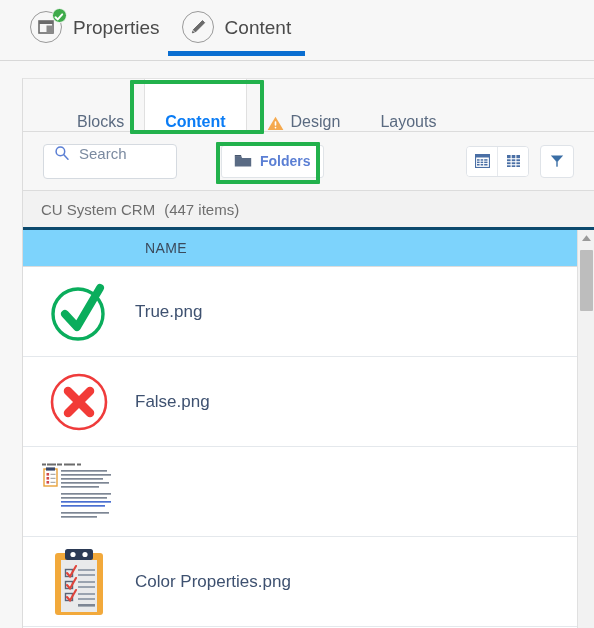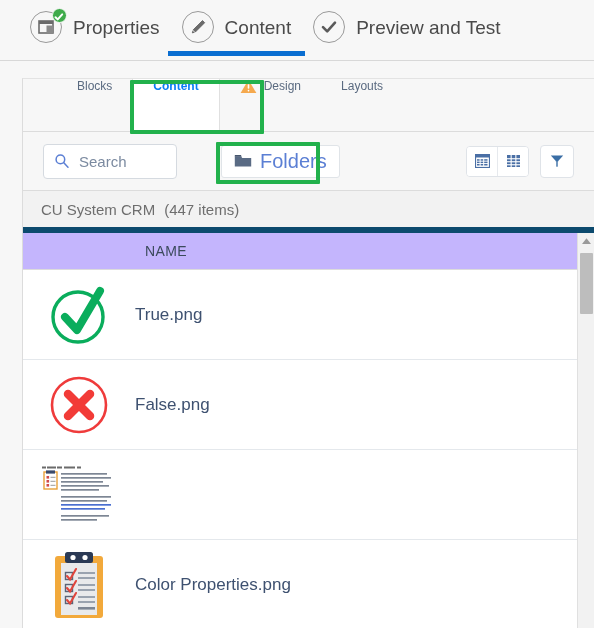--- a/index.html
+++ b/index.html
@@ -83,23 +83,23 @@
   
   .tabstrip {
     position: relative;
     height: 52px;
     background: #f7f7f7;
     border-bottom: 1px solid #dcdcdc;
     display: flex; align-items: stretch;
     padding-left: 34px;
   }
   .tab {
-    display: flex; align-items: flex-start; gap: 7px;
+    display: flex; align-items: flex-end; gap: 7px;
     padding: 0 20px;
-    font-size: 12px;
+    font-size: 16px;
     color: #5a6a80;
     cursor: pointer;
     box-sizing: border-box;
     white-space: nowrap;
   }
   .tab.selected {
     background: #ffffff;
     color: #0a7cf5;
     font-weight: bold;
     border-left: 1px solid #e0e0e0;
@@ -118,21 +118,21 @@
     background: #f7f7f7;
     border-bottom: 1px solid #dcdcdc;
     display: flex; align-items: center;
     padding-left: 20px;
   }
   .search-box {
     width: 134px; height: 35px;
     background: #ffffff;
     border: 1px solid #d5dae0;
     border-radius: 4px;
-    display: flex; align-items: center;
+    display: flex; align-items: flex-start;
     gap: 9px;
     padding: 0 10px;
     box-sizing: border-box;
   }
   .search-placeholder {
     font-size: 15px; color: #7b8aa0;
   }
   .folders-wrap {
     position: relative;
     margin-left: 44px;
@@ -140,21 +140,21 @@
   .folders-btn {
     height: 33px;
     background: #ffffff;
     border: 1px solid #e0e4e8;
     border-radius: 3px;
     display: flex; align-items: center; gap: 8px;
     padding: 0 12px;
     box-sizing: border-box;
     cursor: pointer;
   }
-  .folders-label { font-size: 20px; color: #5b7fd4; }
+  .folders-label { font-size: 14px; color: #5b7fd4; font-weight: bold; }
   .toolbar-right {
     margin-left: auto;
     display: flex; align-items: center; gap: 11px;
     padding-right: 20px;
   }
   .seg {
     display: flex;
     border-radius: 4px;
     overflow: hidden;
     border: 1px solid #dfe3e8;
@@ -173,38 +173,38 @@
     border: 1px solid #dfe3e8;
     border-radius: 4px;
     display: flex; align-items: center; justify-content: center;
     cursor: pointer;
   }
 
   
   .crumbbar {
     height: 36px;
     background: #f2f2f2;
-    border-bottom: 6px solid #0c4a6e;
+    border-bottom: 3px solid #0c4a6e;
     display: flex; align-items: center;
     padding-left: 18px;
     gap: 9px;
   }
   .crumb-title { font-size: 15px; color: #6e6e6e; }
   .crumb-count { font-size: 15px; color: #6e6e6e; }
 
   
   .table-wrap {
     position: relative;
     background: #ffffff;
     height: 403px;
     overflow: hidden;
   }
   .thead {
     height: 36px;
-    background: #c4b5fd;
+    background: #7dd3fc;
     border-bottom: 1px solid #dcdcdc;
     display: flex; align-items: center;
     padding-left: 122px;
   }
   .th {
     font-size: 14px;
     color: #3b4a5c;
     letter-spacing: 0.4px;
   }
   .row {
@@ -288,29 +288,20 @@
           <div class="ring"></div>
           <svg width="32" height="32" viewBox="0 0 32 32" style="position:absolute;left:0;top:0;">
             <path d="M20.5 9.5 l2.2 2.2 -9.3 9.3 -3.1 0.9 0.9 -3.1 z" fill="#6b6b6b" stroke="#5e5e5e" stroke-width="0.8" stroke-linejoin="round"></path>
             <path d="M10.3 18.8 l3.1 3.1" stroke="#ffffff" stroke-width="0.9"></path>
           </svg>
         </div>
         <span class="wstep-label">Content</span>
         <div class="wstep-underline"></div>
       </div>
 
-      <div class="wstep">
-        <div class="wstep-icon">
-          <div class="ring"></div>
-          <svg width="32" height="32" viewBox="0 0 32 32" style="position:absolute;left:0;top:0;">
-            <polyline points="10,16.2 14.2,20.4 22,11.6" fill="none" stroke="#5a5a5a" stroke-width="2.6" stroke-linecap="round" stroke-linejoin="round"></polyline>
-          </svg>
-        </div>
-        <span class="wstep-label">Preview and Test</span>
-      </div>
 
     </div>
   </div>
 
   <div class="panel">
 
     <div class="tabstrip">
       <div class="tab">
         <span>Blocks</span>
       </div>

